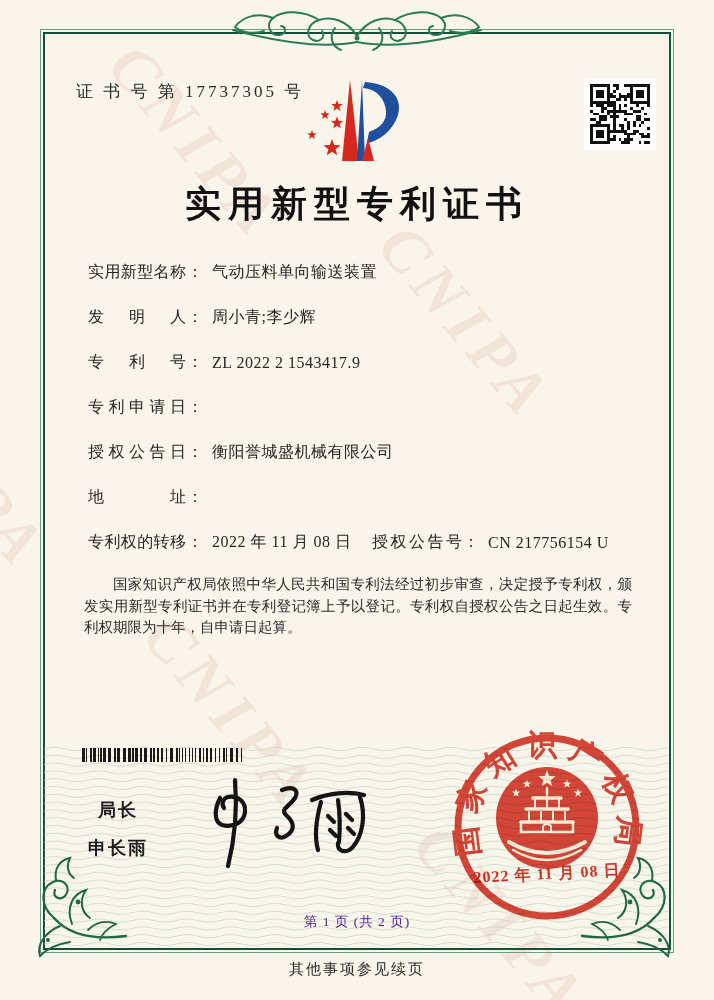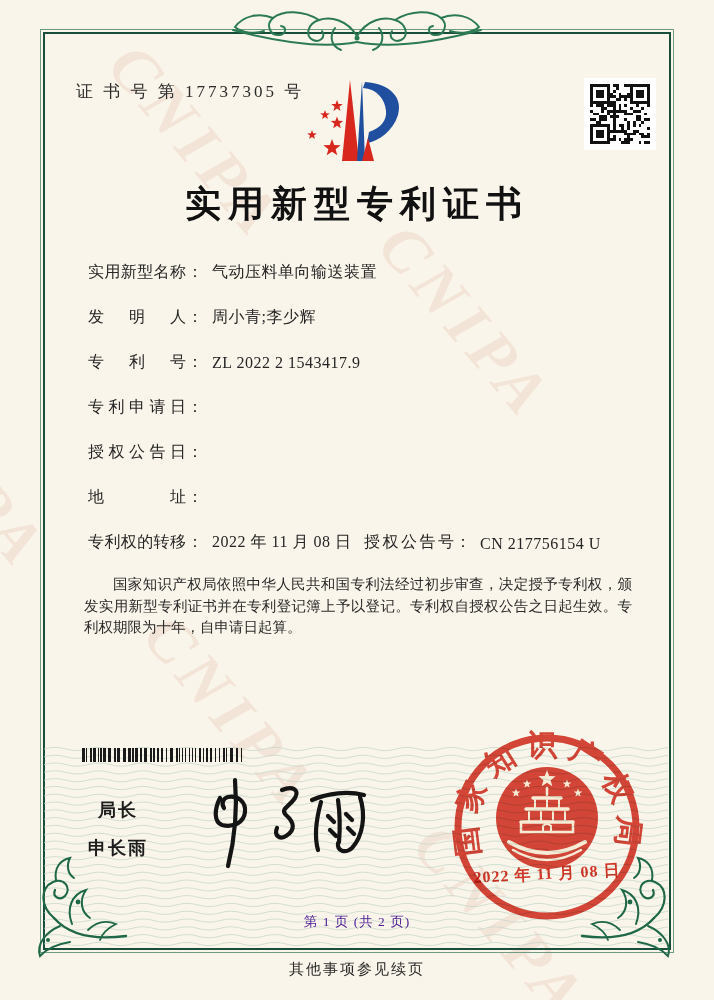--- a/index.html
+++ b/index.html
@@ -34,21 +34,21 @@
     font-size:36px;font-weight:bold;letter-spacing:7px;color:#111;z-index:2;
   }
   .fields{position:absolute;left:88px;top:250px;width:560px;z-index:2;}
   .frow{height:45px;display:flex;align-items:center;font-size:16px;color:#262626;position:relative;}
   .flabel{
     display:inline-block;width:98px;text-align:justify;text-align-last:justify;
     -moz-text-align-last:justify;font-weight:500;
   }
   .fcolon{margin-left:1px;}
   .fvalue{margin-left:9px;letter-spacing:0.5px;}
-  .grant-pub{position:absolute;left:276px;display:flex;align-items:flex-end;font-family:Liberation Serif, serif;}
+  .grant-pub{position:absolute;left:284px;display:flex;align-items:center;font-family:Liberation Serif, serif;}
   .paras{
     position:absolute;left:84px;top:574px;width:548px;z-index:2;
     font-size:14.5px;line-height:21.5px;text-align:justify;color:#2a2a2a;
   }
   .paras p{margin:0;text-indent:2em;}
   .barcode{position:absolute;left:82px;top:748px;width:160px;height:14px;display:flex;z-index:2;}
   .barcode div{height:100%;}
   .signer{position:absolute;left:88px;top:798px;z-index:2;font-size:18px;font-weight:bold;color:#1d1d1d;}
   .signer div{margin-bottom:14px;letter-spacing:2px;text-align:center;}
   .sig{position:absolute;left:190px;top:770px;z-index:3;}
@@ -321,20 +321,21 @@
       <span class="fcolon">：</span>
     <span class="fvalue">ZL 2022 2 1543417.9</span>
   </div>
   <div class="frow">
     <span class="flabel">专利申请日</span>
       <span class="fcolon">：</span>
   </div>
   <div class="frow">
     <span class="flabel">授权公告日</span>
       <span class="fcolon">：</span>
+    <span class="fvalue">衡阳誉城盛机械有限公司</span>
   </div>
   <div class="frow">
     <span class="flabel">地址</span>
       <span class="fcolon">：</span>
   </div>
   <div class="frow">
     <span class="flabel">专利权的转移</span>
       <span class="fcolon">：</span>
     <span class="fvalue">2022 年 11 月 08 日</span>
     <span class="grant-pub">

